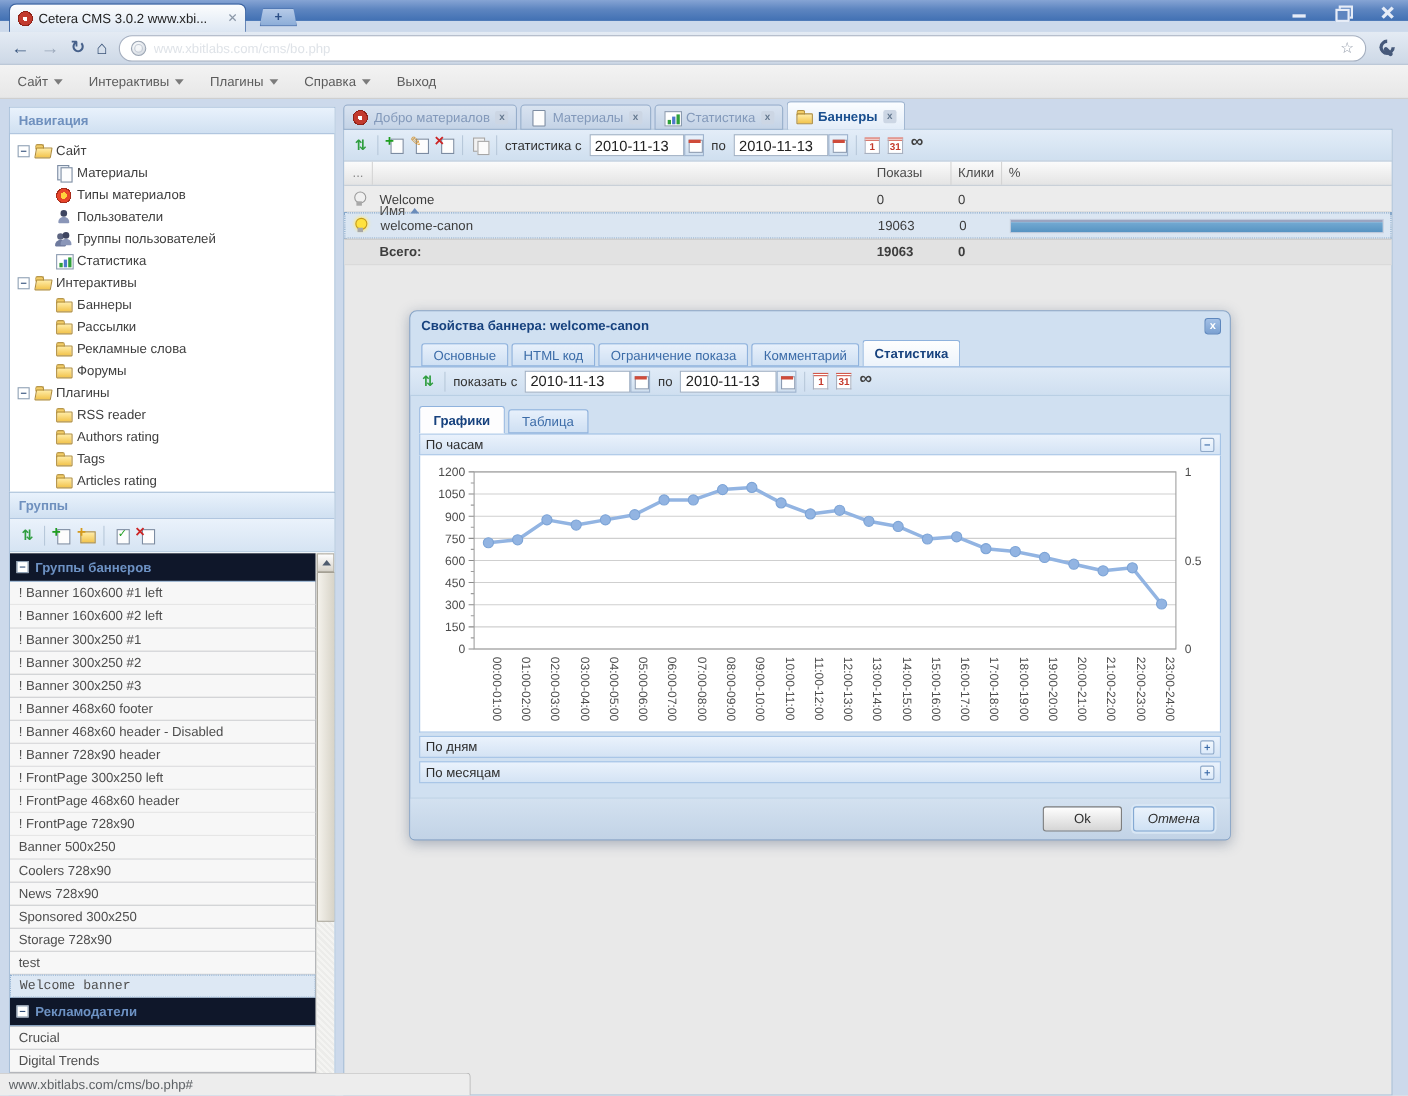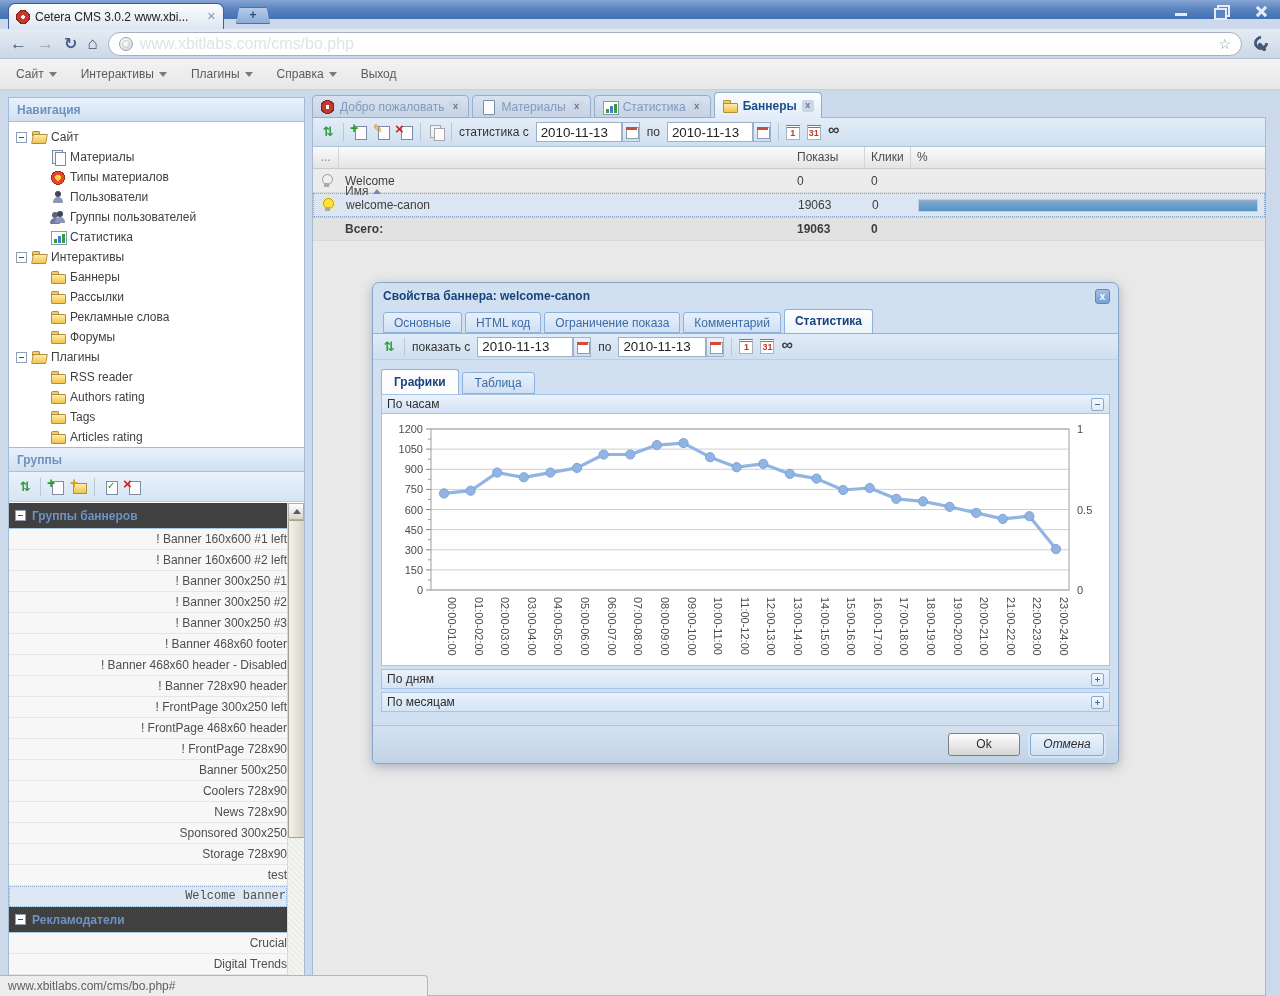--- a/index.html
+++ b/index.html
@@ -30,21 +30,21 @@
   .navrow { position:absolute; left:0; top:29px; width:1280px; height:30px;
             background:linear-gradient(#e4ebf4,#cdd8e6); border-bottom:1px solid #b4c0d2;
             display:flex; align-items:center; gap:10px; padding:0 10px; }
   .navbtn { font-size:17px; font-weight:bold; line-height:1; }
   .nb-back{ color:#3a577f; } .nb-fwd{ color:#9aa7ba; } .nb-reload{ color:#46608a; font-size:16px;} .nb-home{ color:#3a5378; font-size:17px;}
   .addrbar { flex:1; height:24px; background:#fff; border:1px solid #a6b0c0; border-radius:13px;
              display:flex; align-items:center; gap:7px; padding:0 10px; }
   .globe { width:14px; height:14px; border-radius:50%; border:1px solid #9aa4b2;
            background:radial-gradient(circle at 40% 35%, #f4f6f8 30%, #d8dde4 70%); position:relative;}
   .globe::after{content:""; position:absolute; inset:2px; border-radius:50%; border:1px solid #c3cad4;}
-  .addr-url { flex:1; color:#dfe3e8; font-size:16px; white-space:nowrap; overflow:hidden;}
+  .addr-url { flex:1; color:#dfe3e8; font-size:12px; white-space:nowrap; overflow:hidden;}
   .addr-star { color:#8d96a5; font-size:14px; }
   .wrench { width:18px; height:18px; position:relative; }
   .wrench::before{content:""; position:absolute; left:8px; top:7px; width:4px; height:10px; background:#46597a; transform:rotate(-45deg); border-radius:2px;}
   .wrench::after{content:""; position:absolute; left:2px; top:1px; width:8px; height:8px; border:3px solid #46597a; border-radius:50%; border-top-color:transparent; transform:rotate(45deg);}
 
   .menubar { position:absolute; left:0; top:59px; width:1280px; height:31px;
              background:linear-gradient(#f3f3f3,#e7e7e7); border-bottom:1px solid #cfcfcf;
              display:flex; align-items:center; gap:24px; padding:0 16px; color:#5c5c5c; }
   .menu-item { display:flex; align-items:center; gap:5px; cursor:default; }
   .caret { width:0; height:0; border-left:4px solid transparent; border-right:4px solid transparent; border-top:5px solid #7b7b7b; }
@@ -105,21 +105,21 @@
   .ico-day{ width:14px; height:15px; border:1px solid #a8b1c0; background:#fff; border-top:3px double #d2574a; text-align:center; font-size:9px; color:#c4392b; line-height:11px; font-weight:bold;}
   .caltrig { width:18px; height:20px; border:1px solid #9db2cd; background:linear-gradient(#eaf2fb,#cfdff0); position:relative; flex:none;}
   .caltrig::before{content:""; position:absolute; left:3px; top:4px; width:11px; height:10px; background:#fff; border:1px solid #8c9cb2;}
   .caltrig::after{content:""; position:absolute; left:3px; top:4px; width:11px; height:3px; background:#cf4b3a;}
   .sep { width:1px; height:18px; background:#b7c8da; flex:none; }
 
   
   .groups-panel { left:8px; top:447px; width:297px; height:549px; overflow:hidden; }
   .gtoolbar { height:30px; background:linear-gradient(#eaf2fb,#d6e4f3); border-bottom:1px solid #b6cce2;
               display:flex; align-items:center; gap:7px; padding:0 8px; }
-  .glist { position:absolute; left:0; top:55px; right:17px; bottom:0; background:#404040; overflow:hidden;text-align:right; }
+  .glist { position:absolute; left:0; top:55px; right:17px; bottom:0; background:#0f172a; overflow:hidden; }
   .gsec { height:26px; display:flex; align-items:center; gap:6px; padding-left:6px; font-weight:bold;
           color:#6d92c4; border-bottom:1px solid #a9c6e4; }
   .g-item { height:21px; line-height:20px; padding-left:8px; color:#4e4e4e; border-bottom:1px solid #e6e6e6;
             background:#f7f7f7; white-space:nowrap; overflow:hidden;}
   .g-item.sel { background:#dde8f4; border:1px dotted #8fafd0; line-height:18px;font-family:Liberation Mono, monospace;}
   .sbar { position:absolute; right:0; top:55px; bottom:0; width:17px; background:
           repeating-linear-gradient(45deg,#f4f4f2 0 2px,#ececea 2px 4px); border-left:1px solid #d8d8d4;}
   .sb-up { height:17px; background:linear-gradient(#fefefe,#d9d5cc); border:1px solid #b1ada2; position:relative;}
   .sb-up::after{content:""; position:absolute; left:4px; top:5px; border-left:4px solid transparent; border-right:4px solid transparent; border-bottom:5px solid #4f5c6e;}
   .sb-thumb { position:absolute; left:0; top:17px; width:17px; height:318px;
@@ -363,21 +363,21 @@
     </div>
   <div class="sbar">
     <div class="sb-up"></div>
     <div class="sb-thumb"></div>
   </div>
 </div>
 
 <div class="mtabs">
     <div class="mtab">
       <span class="ico ico-welcome"></span>
-      <span>Добро пожаловать</span>
+      <span>Добро материалов</span>
       <span class="tabx">x</span>
     </div>
     <div class="mtab">
       <span class="ico ico-doc"></span>
       <span>Материалы</span>
       <span class="tabx">x</span>
     </div>
     <div class="mtab">
       <span class="ico ico-stats"></span>
       <span>Статистика</span>

